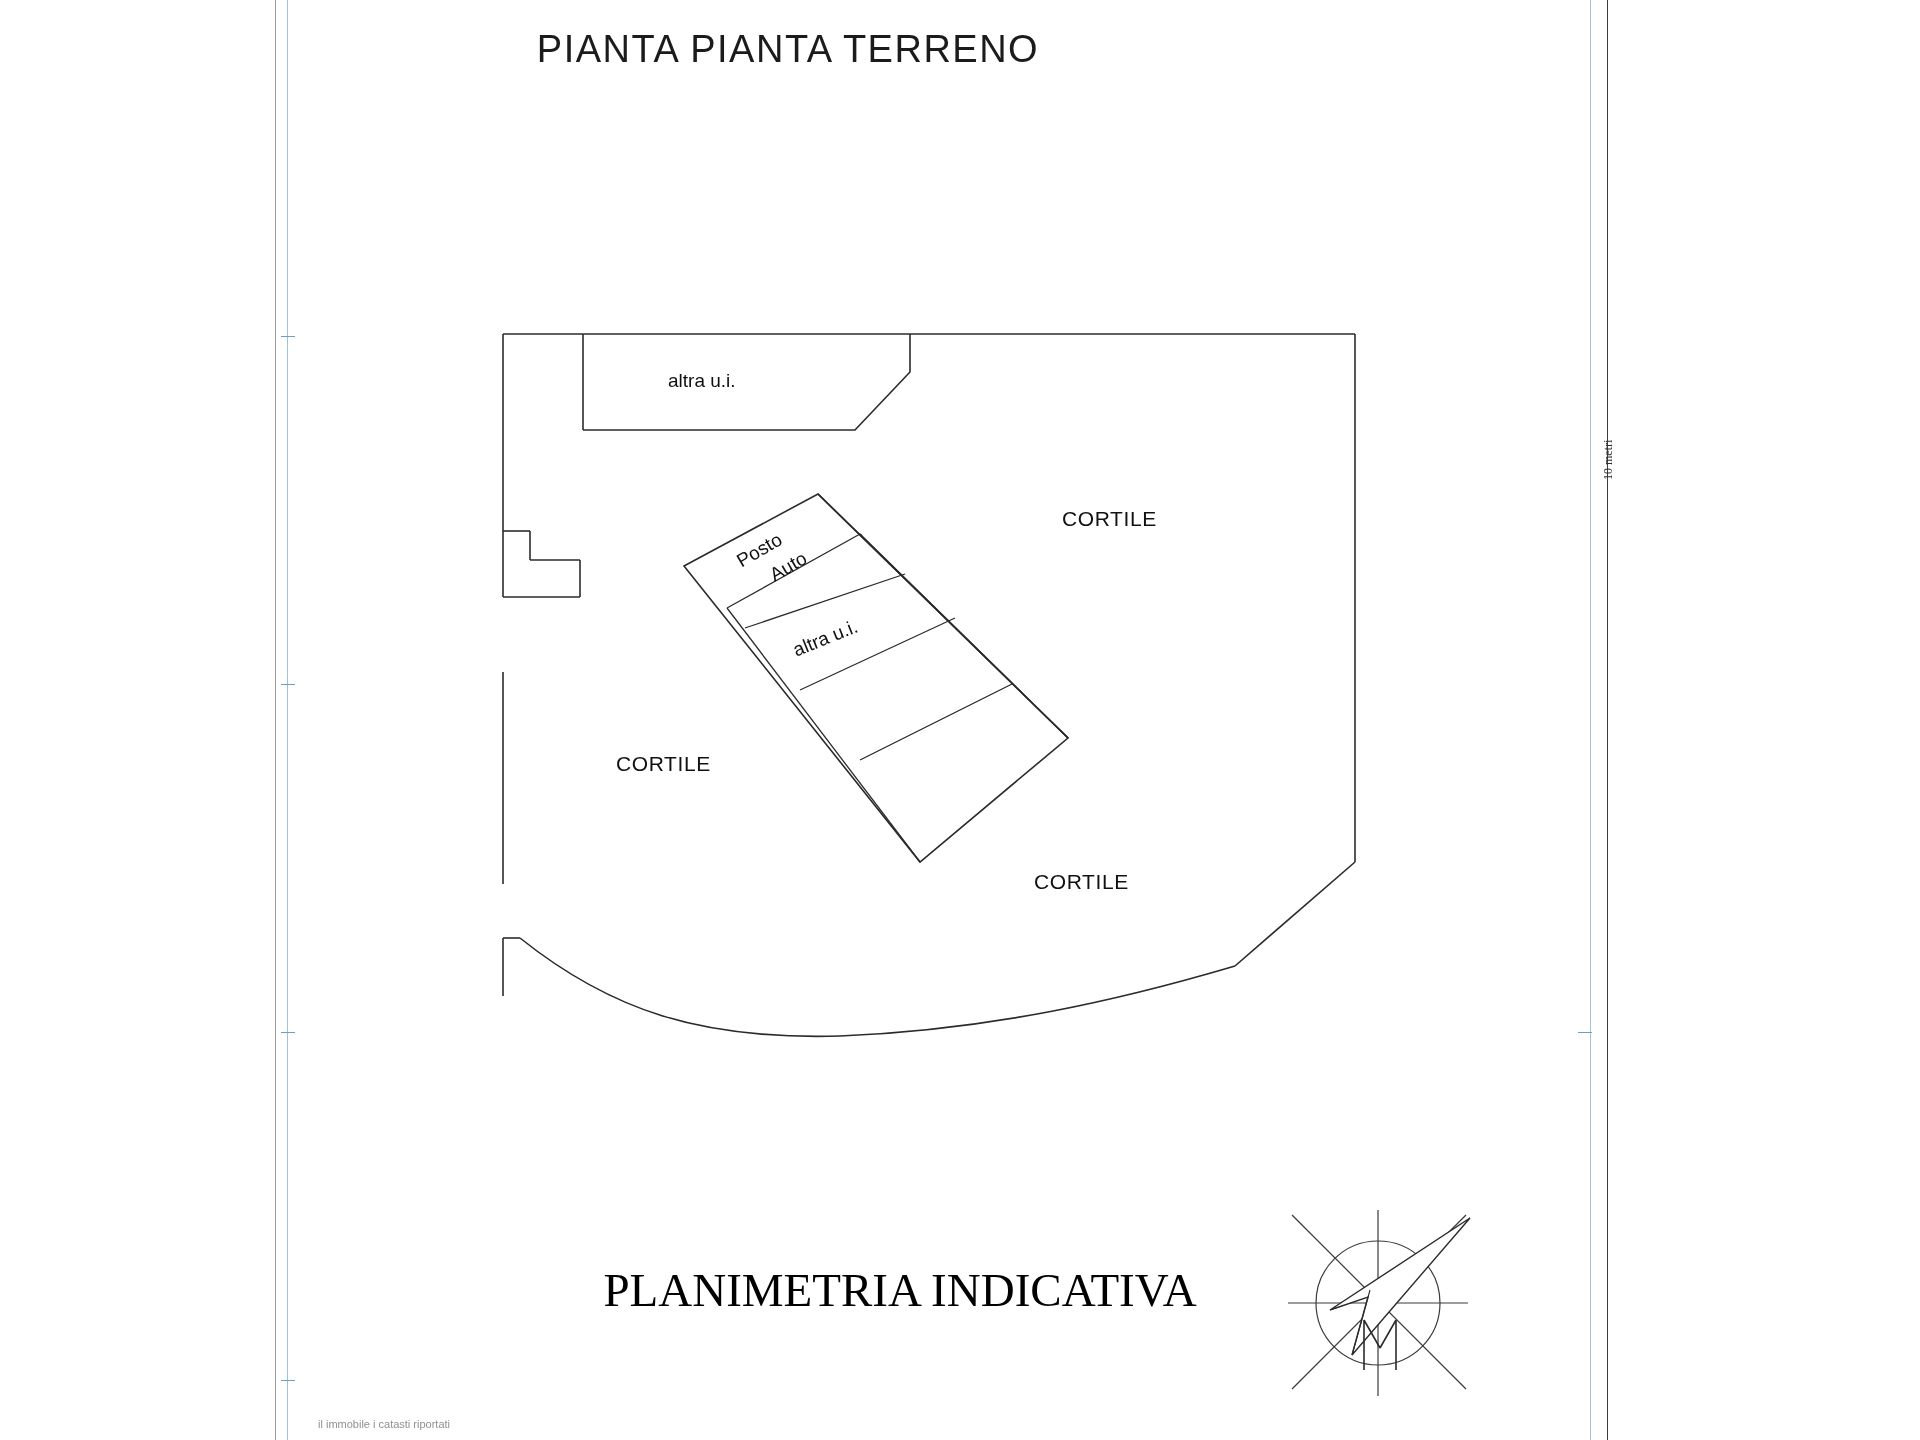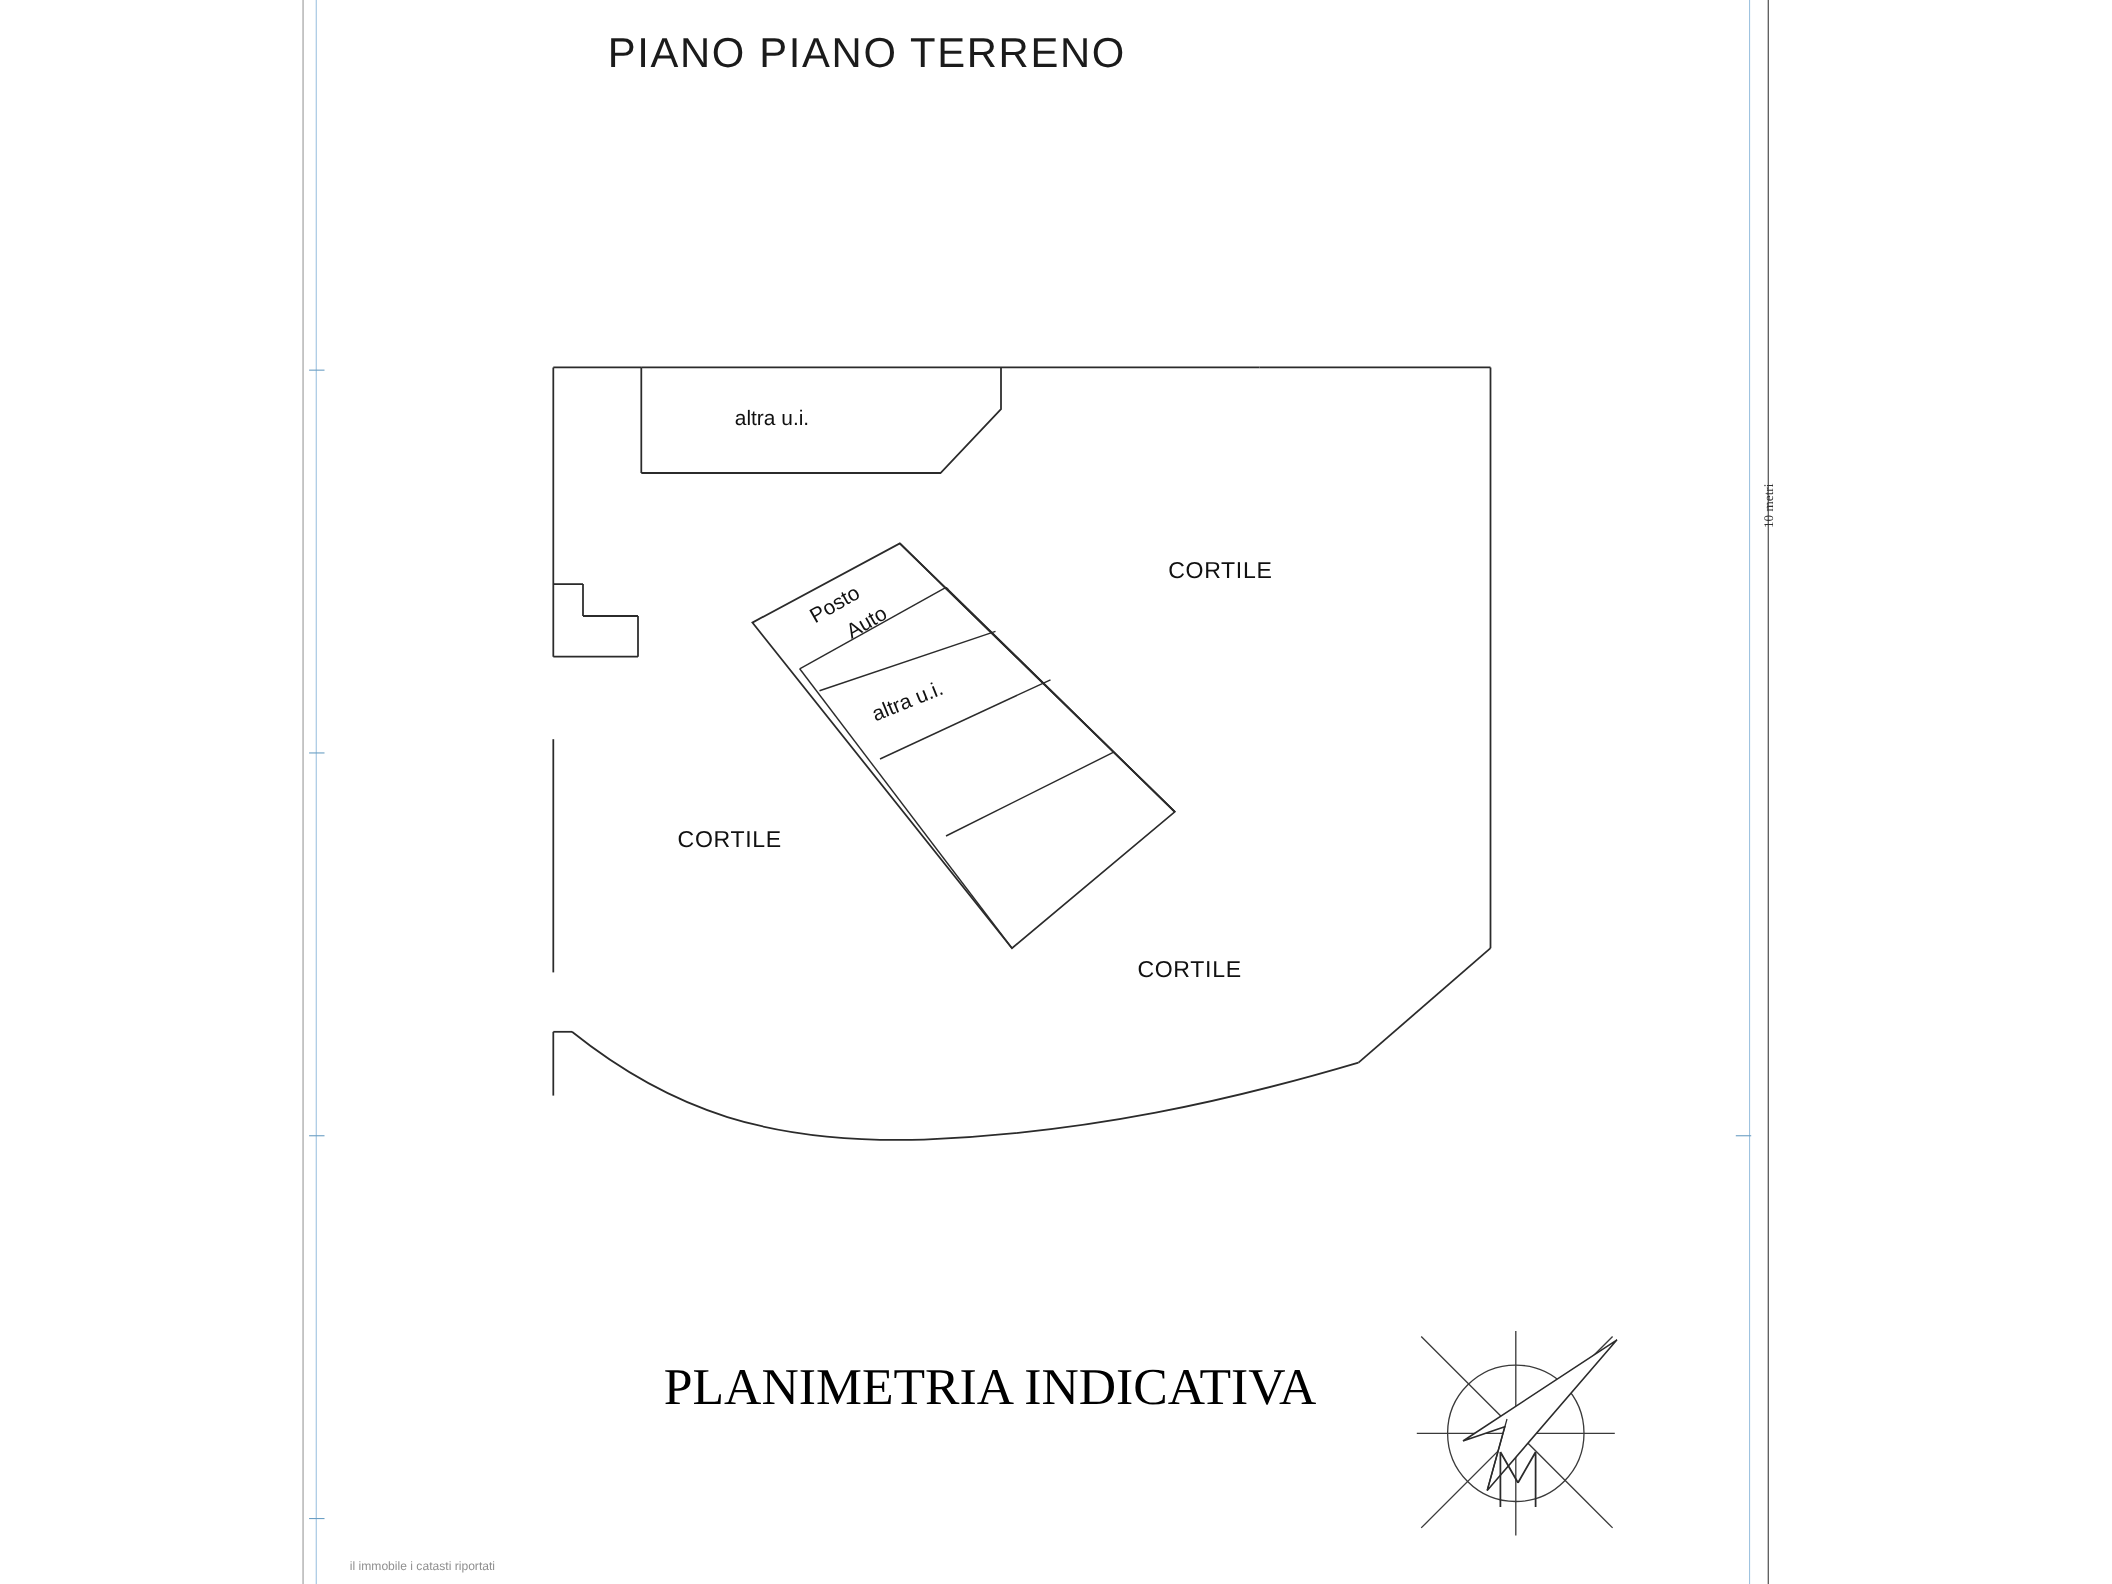--- a/index.html
+++ b/index.html
@@ -29,21 +29,21 @@
     white-space: nowrap;
   }
   
   .title-main-inner {
     display: inline-block;
     transform: translateX(-172px);
   }
   .title-foot {
     position: absolute;
     left: 530px;
-    top: 1234px;
+    top: 1263px;
     width: 740px;
     text-align: center;
     font-family: "Liberation Serif", serif;
     font-size: 47px;
     color: #000000;
     white-space: nowrap;
   }
   
   .vline {
     position: absolute;
@@ -173,21 +173,21 @@
   <div class="lbl lbl-cortile" style="left:616px; top:752px;">CORTILE</div>
 
   <div class="lbl lbl-cortile" style="left:1034px; top:870px;">CORTILE</div>
 
   <div class="lbl lbl-altra lbl-rot" style="left:733px; top:553px; transform:rotate(-30deg);">Posto</div>
   <div class="lbl lbl-altra lbl-rot" style="left:766px; top:567px; transform:rotate(-30deg);">Auto</div>
 
   <div class="lbl lbl-altra lbl-rot" style="left:790px; top:641px; transform:rotate(-22deg);">altra u.i.</div>
 
   <div class="title-main">
-    <span class="title-main-inner">PIANO PIANO TERRENO</span>
+    <span class="title-main-inner">PIANTA PIANTA TERRENO</span>
   </div>
 
   <div class="title-foot">PLANIMETRIA INDICATIVA</div>
 
   <div class="scale-label">10 metri</div>
 
   <div class="footnote">il immobile i catasti riportati</div>
 
 </div>
 

